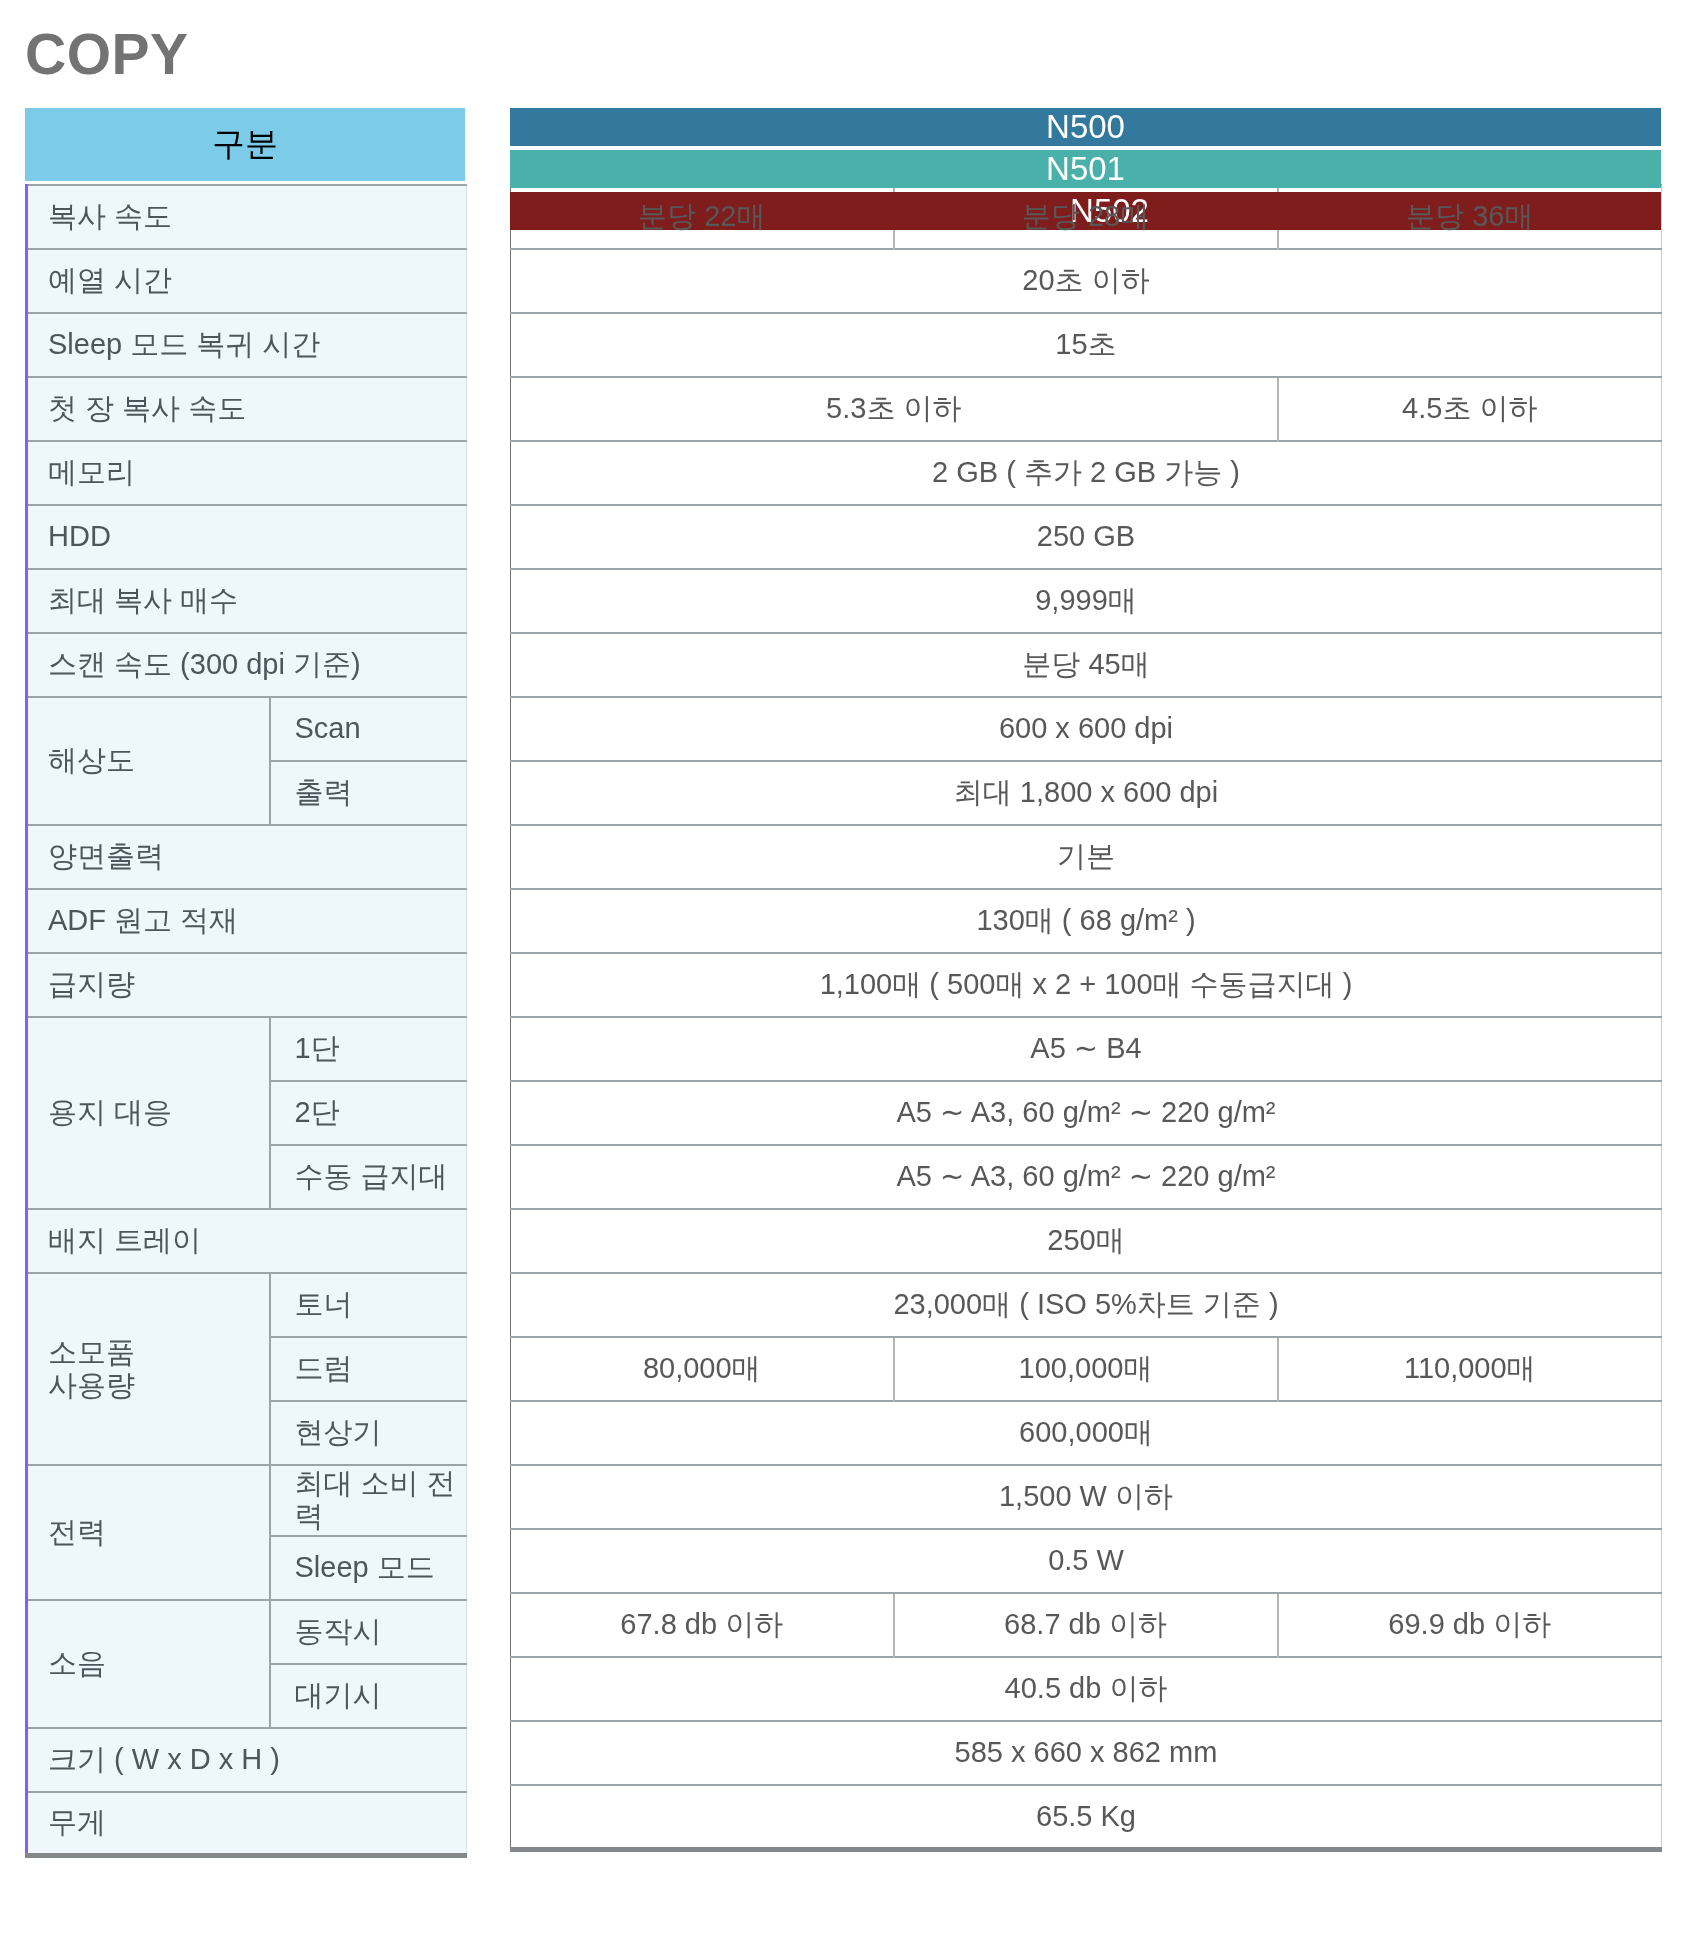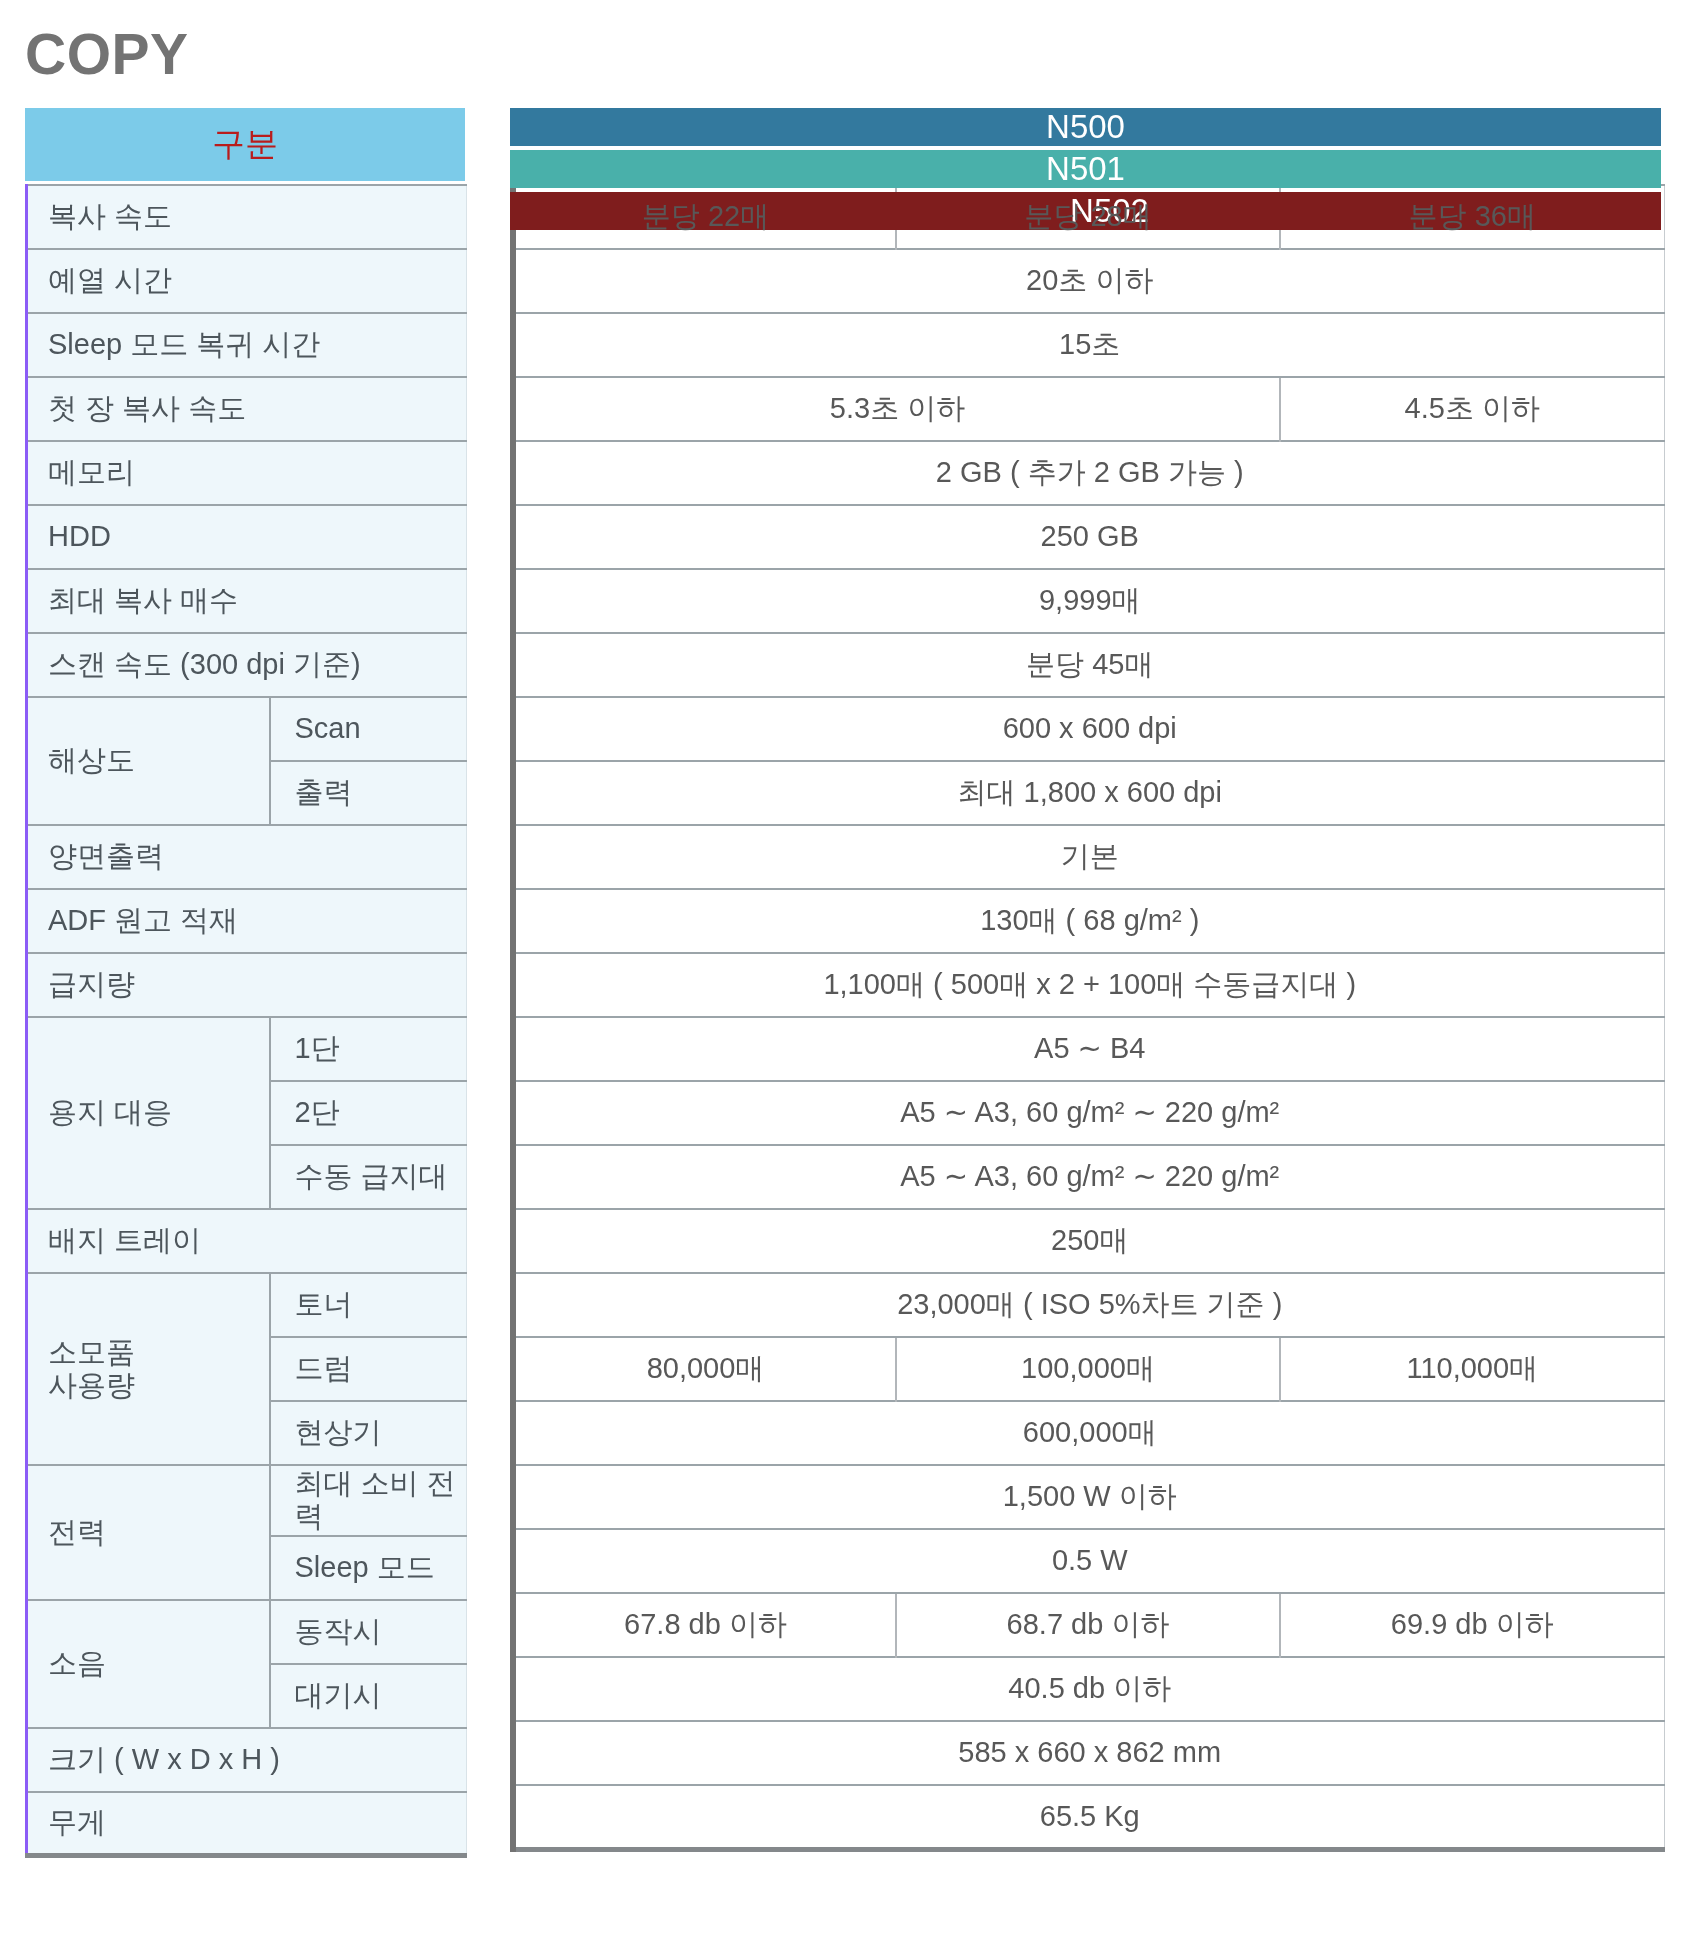--- a/index.html
+++ b/index.html
@@ -4,33 +4,33 @@
 <style>
   * { box-sizing: border-box; }
   html,body { margin:0; padding:0; background:#ffffff; }
   body { font-family: "Liberation Sans", "DejaVu Sans", sans-serif; }
   .page { width:1696px; height:1940px; padding:16px 35px 0 25px; background:#fff; overflow:hidden; }
   .title { font-size:57px; font-weight:600; color:#737373; letter-spacing:0.5px;
            height:76px; line-height:76px; margin-bottom:16px; }
   .tables { display:flex; gap:45px; align-items:flex-start; }
   .left-col  { width:440px; }
   .right-col { width:1151px; }
-  .corner-header { height:73px; background:#7ccbe9; color:#b91c1c; font-size:33px;
+  .corner-header { height:73px; background:#7ccbe9; color:#000000; font-size:33px;
                    display:flex; align-items:center; justify-content:center; }
   .model-headers { display:flex; gap:4px; height:73px;flex-direction:column; }
   .model-header  { flex:1; color:#ffffff; font-size:33px;
                    display:flex; align-items:center; justify-content:center; }
   table { border-collapse:collapse; table-layout:fixed; width:100%;
           margin-top:3px; border-bottom:5px solid #84888b; }
   td { height:64px; font-size:29px; line-height:1.15; vertical-align:middle; }
   .spec-left  { border-left:3px solid #8b5cf6; border-right:1px solid #d9e3e8;border-radius:21px; }
   .spec-left td { background:#eef7fb; color:#4d565c; padding-left:20px;
                   border-top:2px solid #9ba4a9; white-space:pre-line; text-align:left; }
   .spec-left td.sub { border-left:2px solid #9ba4a9; padding-left:24px;margin-left:20px; }
-  .spec-right { border-left:6px solid #737373; border-right:1px solid #c7ccd0;padding-left:20px; }
+  .spec-right { border-left:1px solid #737373; border-right:1px solid #c7ccd0;padding-left:20px; }
   .spec-right td { background:#ffffff; color:#585858; text-align:center;
                    border-top:2px solid #9ba4a9; }
   .spec-right td + td { border-left:2px solid #b2b6ba; }
 </style>
 </head>
 <body>
 
 <div class="page">
   <div class="title">COPY</div>
 

